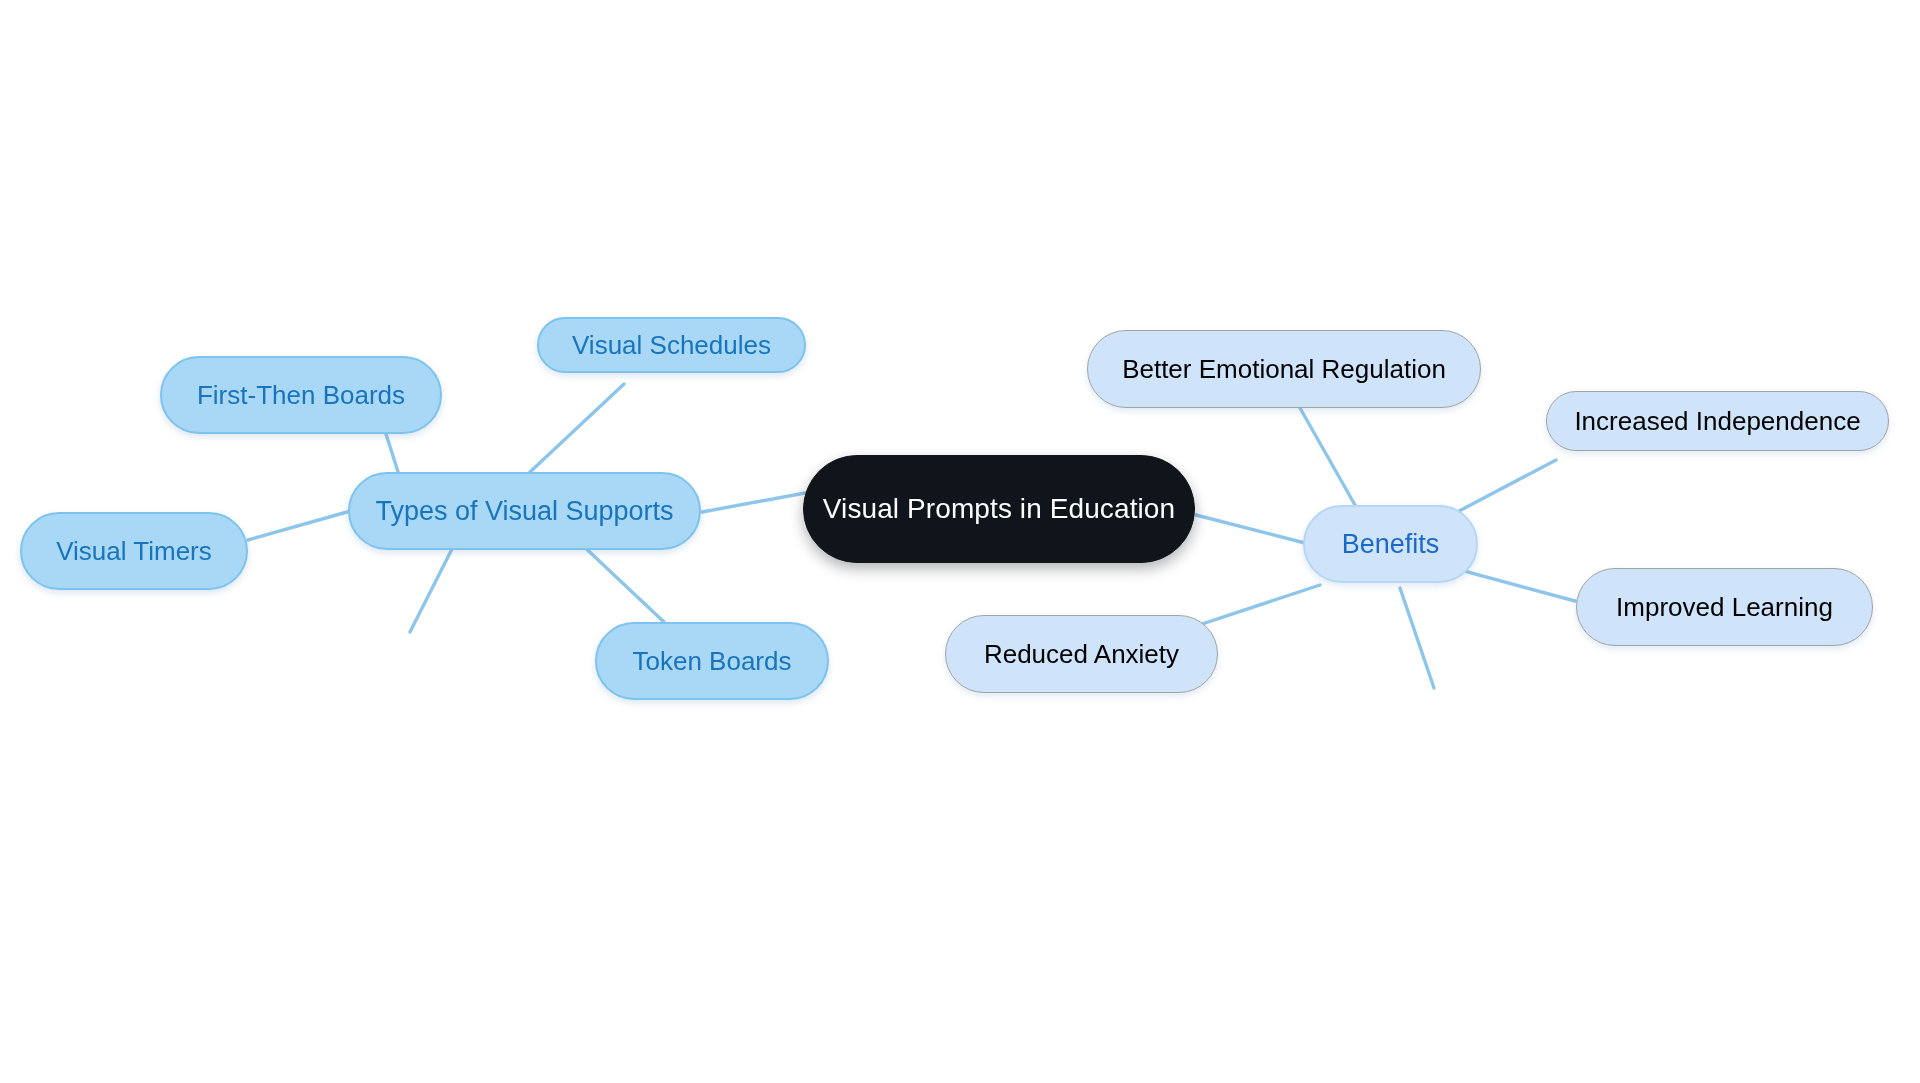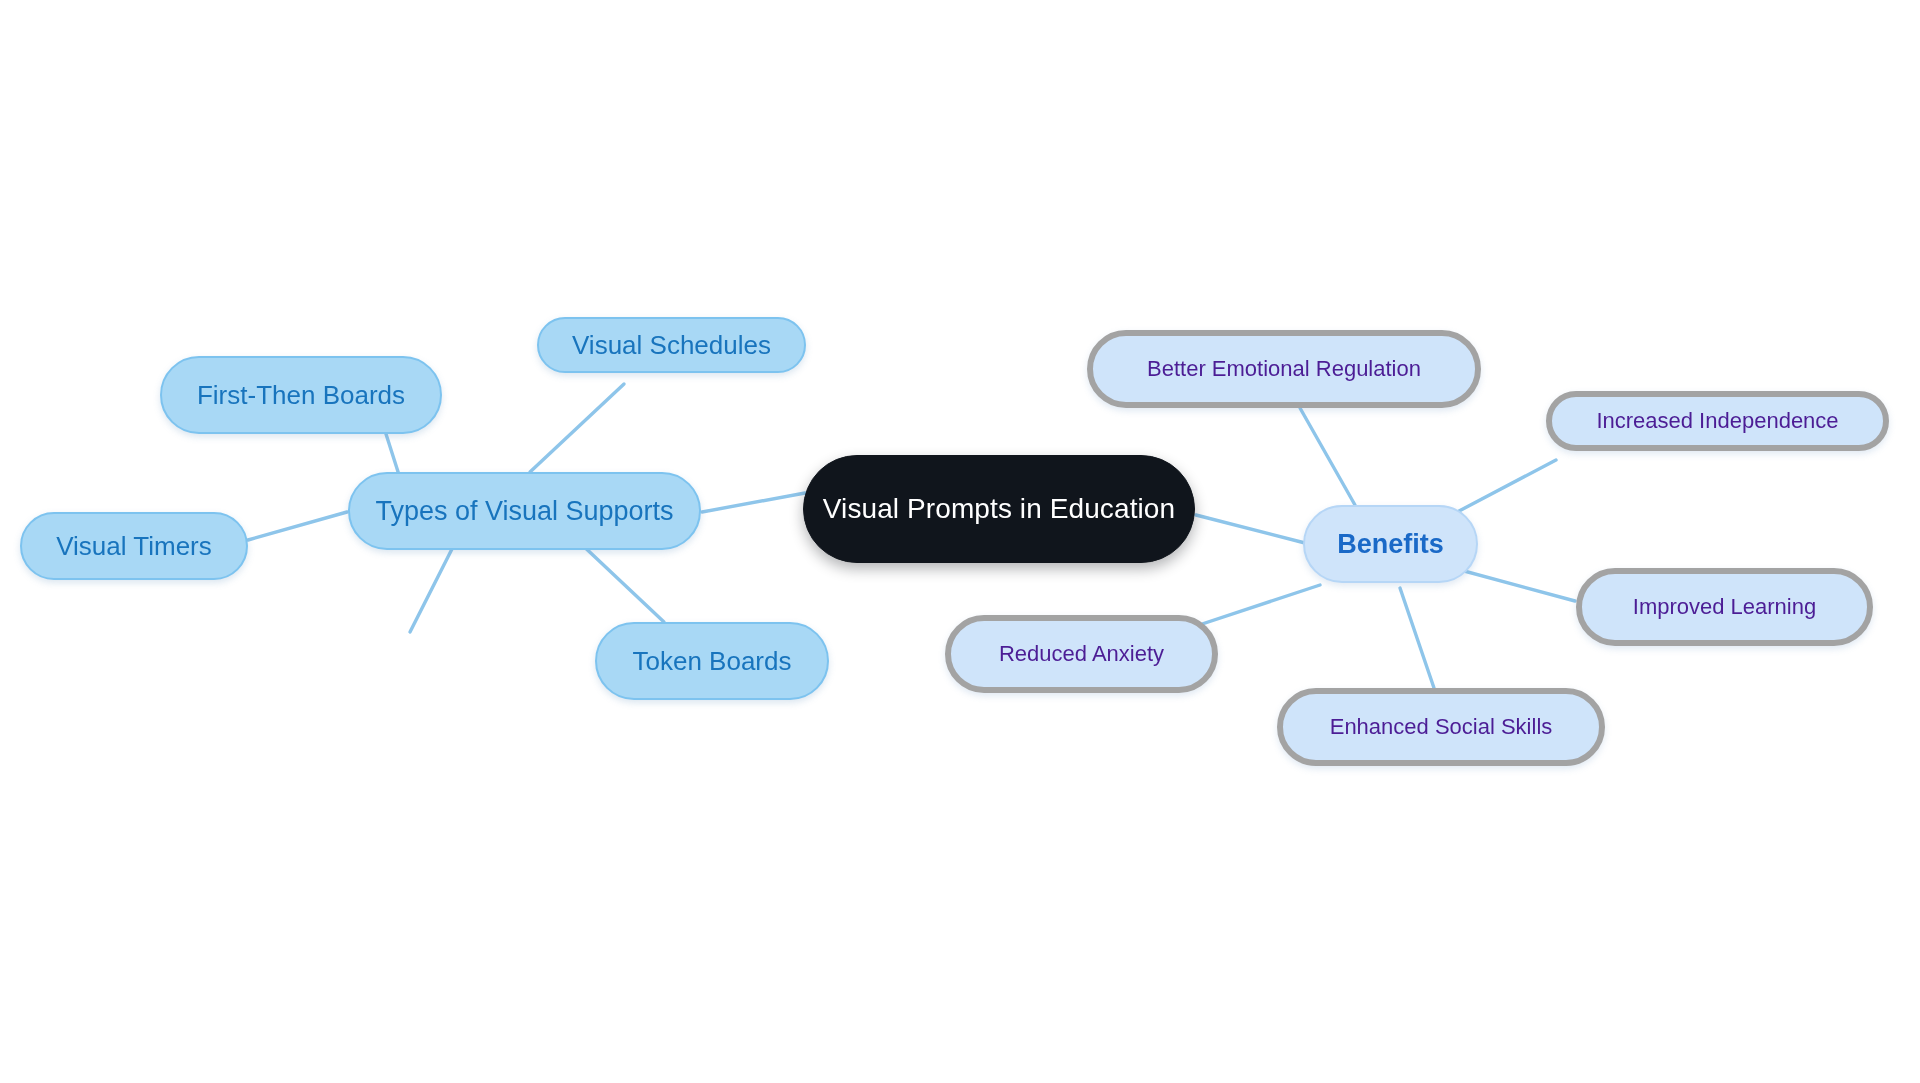--- a/index.html
+++ b/index.html
@@ -63,23 +63,23 @@
   .node-branch-b {
     background: #cfe4fa;
     border: 2px solid #b6d6f6;
     color: #1a69c7;
     font-size: 27px;
     font-weight: 400;
     box-shadow: 0 3px 7px rgba(100, 145, 195, 0.20);
   }
   .node-leaf-b {
     background: #cfe4fa;
-    border: 6px solid #a3a3a3;
-    color: #4c1d95;
-    font-size: 22px;
+    border: 1px solid #a3a3a3;
+    color: #000000;
+    font-size: 26px;
     font-weight: 400;
     box-shadow: 0 3px 7px rgba(100, 145, 195, 0.20);
   }
   .node-label {
     display: block;
     padding: 0 4px;
   }
 </style>
 </head>
 <body>
@@ -116,46 +116,43 @@
   </div>
 
   <div class="node node-leaf-a" style="left:160px; top:356px; width:282px; height:78px;">
     <span class="node-label">First-Then Boards</span>
   </div>
 
   <div class="node node-leaf-a" style="left:537px; top:317px; width:269px; height:56px;">
     <span class="node-label">Visual Schedules</span>
   </div>
 
-  <div class="node node-leaf-a" style="left:20px; top:512px; width:228px; height:68px;">
+  <div class="node node-leaf-a" style="left:20px; top:512px; width:228px; height:78px;">
     <span class="node-label">Visual Timers</span>
   </div>
 
 
   <div class="node node-leaf-a" style="left:595px; top:622px; width:234px; height:78px;">
     <span class="node-label">Token Boards</span>
   </div>
 
-  <div class="node node-branch-b" style="left:1303px; top:505px; width:175px; height:78px;font-weight:bold;">
+  <div class="node node-branch-b" style="left:1303px; top:505px; width:175px; height:78px;">
     <span class="node-label">Benefits</span>
   </div>
 
   <div class="node node-leaf-b" style="left:1087px; top:330px; width:394px; height:78px;">
     <span class="node-label">Better Emotional Regulation</span>
   </div>
 
   <div class="node node-leaf-b" style="left:1546px; top:391px; width:343px; height:60px;">
     <span class="node-label">Increased Independence</span>
   </div>
 
   <div class="node node-leaf-b" style="left:1576px; top:568px; width:297px; height:78px;">
     <span class="node-label">Improved Learning</span>
   </div>
 
-  <div class="node node-leaf-b" style="left:1277px; top:688px; width:328px; height:78px;">
-    <span class="node-label">Enhanced Social Skills</span>
-  </div>
 
   <div class="node node-leaf-b" style="left:945px; top:615px; width:273px; height:78px;">
     <span class="node-label">Reduced Anxiety</span>
   </div>
 
 </div>
 
 </body></html>

